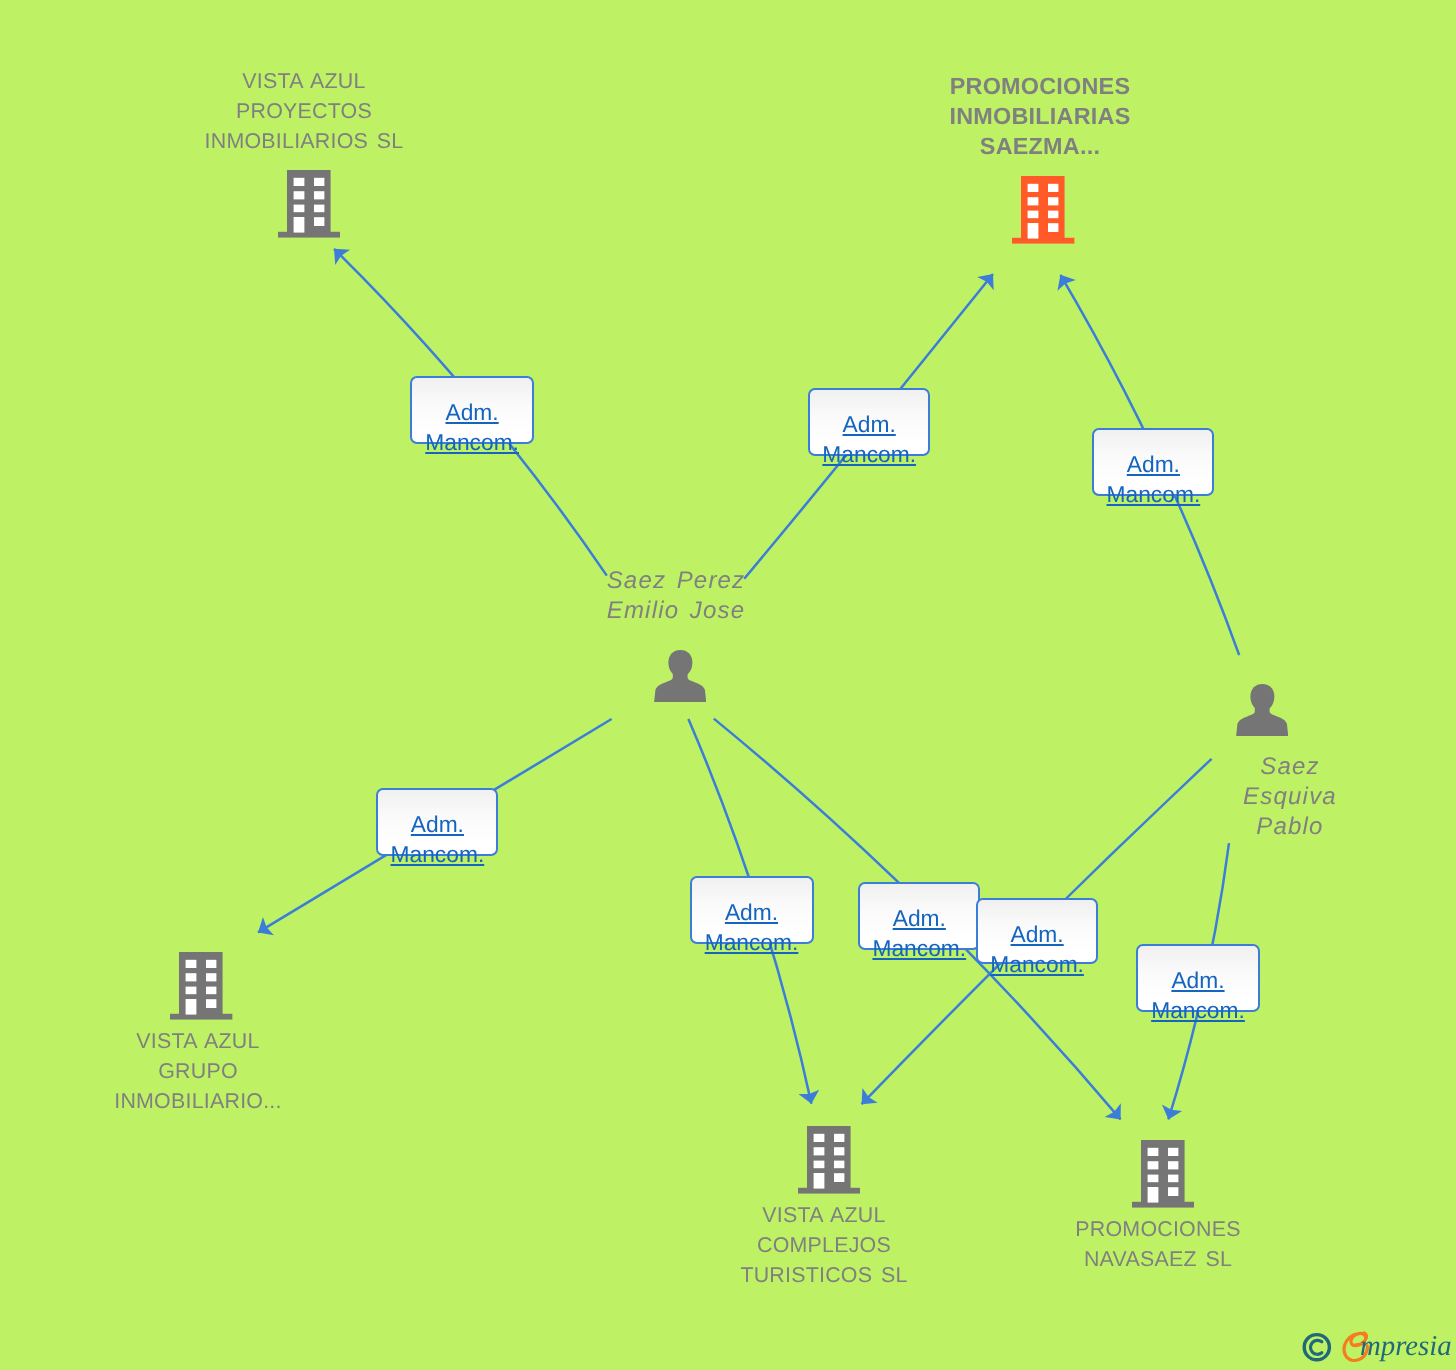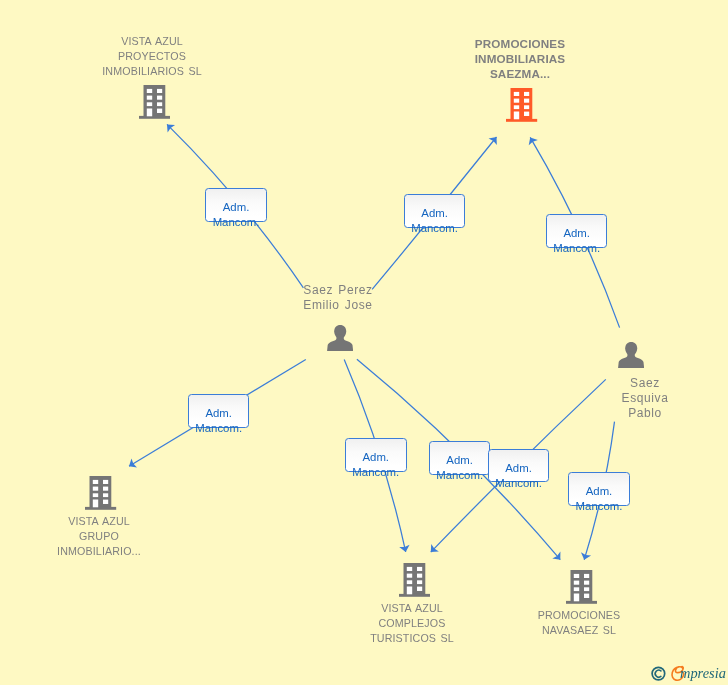--- a/index.html
+++ b/index.html
@@ -1,30 +1,30 @@
 <!DOCTYPE html>
 <html><head>
 <meta charset="utf-8">
 <title>Empresia relation graph</title>
 <style>
   html,body{margin:0;padding:0;background:#ffffff;}
   body{width:728px;height:685px;overflow:hidden;
        font-family:"Liberation Sans",sans-serif;-webkit-font-smoothing:antialiased;}
-  #stage{position:relative;width:728px;height:685px;background:#fef9c3;}
+  #stage{position:relative;width:728px;height:685px;background:#bef264;}
   #edges{position:absolute;left:0;top:0;width:728px;height:685px;pointer-events:none;}
   .node{position:absolute;}
   .node-icon{position:absolute;}
   .node-label{position:absolute;will-change:transform;color:#808080;font-size:10.7px;line-height:15.2px;letter-spacing:0.12px;word-spacing:1.3px;
               text-align:center;white-space:pre-line;}
-  .node-label.person{font-size:12px;letter-spacing:0.6px;}
+  .node-label.person{font-size:12px;letter-spacing:0.6px;font-style:italic;}
   .node-label.bold{font-weight:bold;font-size:11.7px;}
   .edge-label{position:absolute;will-change:transform;box-sizing:border-box;border:1.3px solid #3b7dd8;border-radius:3.5px;
     background:linear-gradient(180deg,#f0f0f0 0%,#fafafa 40%,#ffffff 85%);color:#1565c0;
     font-size:11.4px;line-height:15px;text-align:center;white-space:pre-line;
-    display:flex;align-items:center;justify-content:center;padding-top:20px;}
+    display:flex;align-items:center;justify-content:center;padding-top:20px;text-decoration:underline;}
   #watermark{position:absolute;left:650px;top:660px;width:80px;height:25px;}
 </style>
 </head>
 <body>
 
 <div id="stage">
   <svg id="edges" width="728" height="685" viewBox="0 0 728 685">
       <defs>
         <marker id="arrow" viewBox="-7 -6 8 12" refX="0" refY="0" markerWidth="8" markerHeight="12" orient="auto" markerUnits="userSpaceOnUse">
    <path d="M 0 0 L -6.1 -5.3 L -5.0 0 L -6.1 5.3 Z" fill="#3b7dd8"></path>

